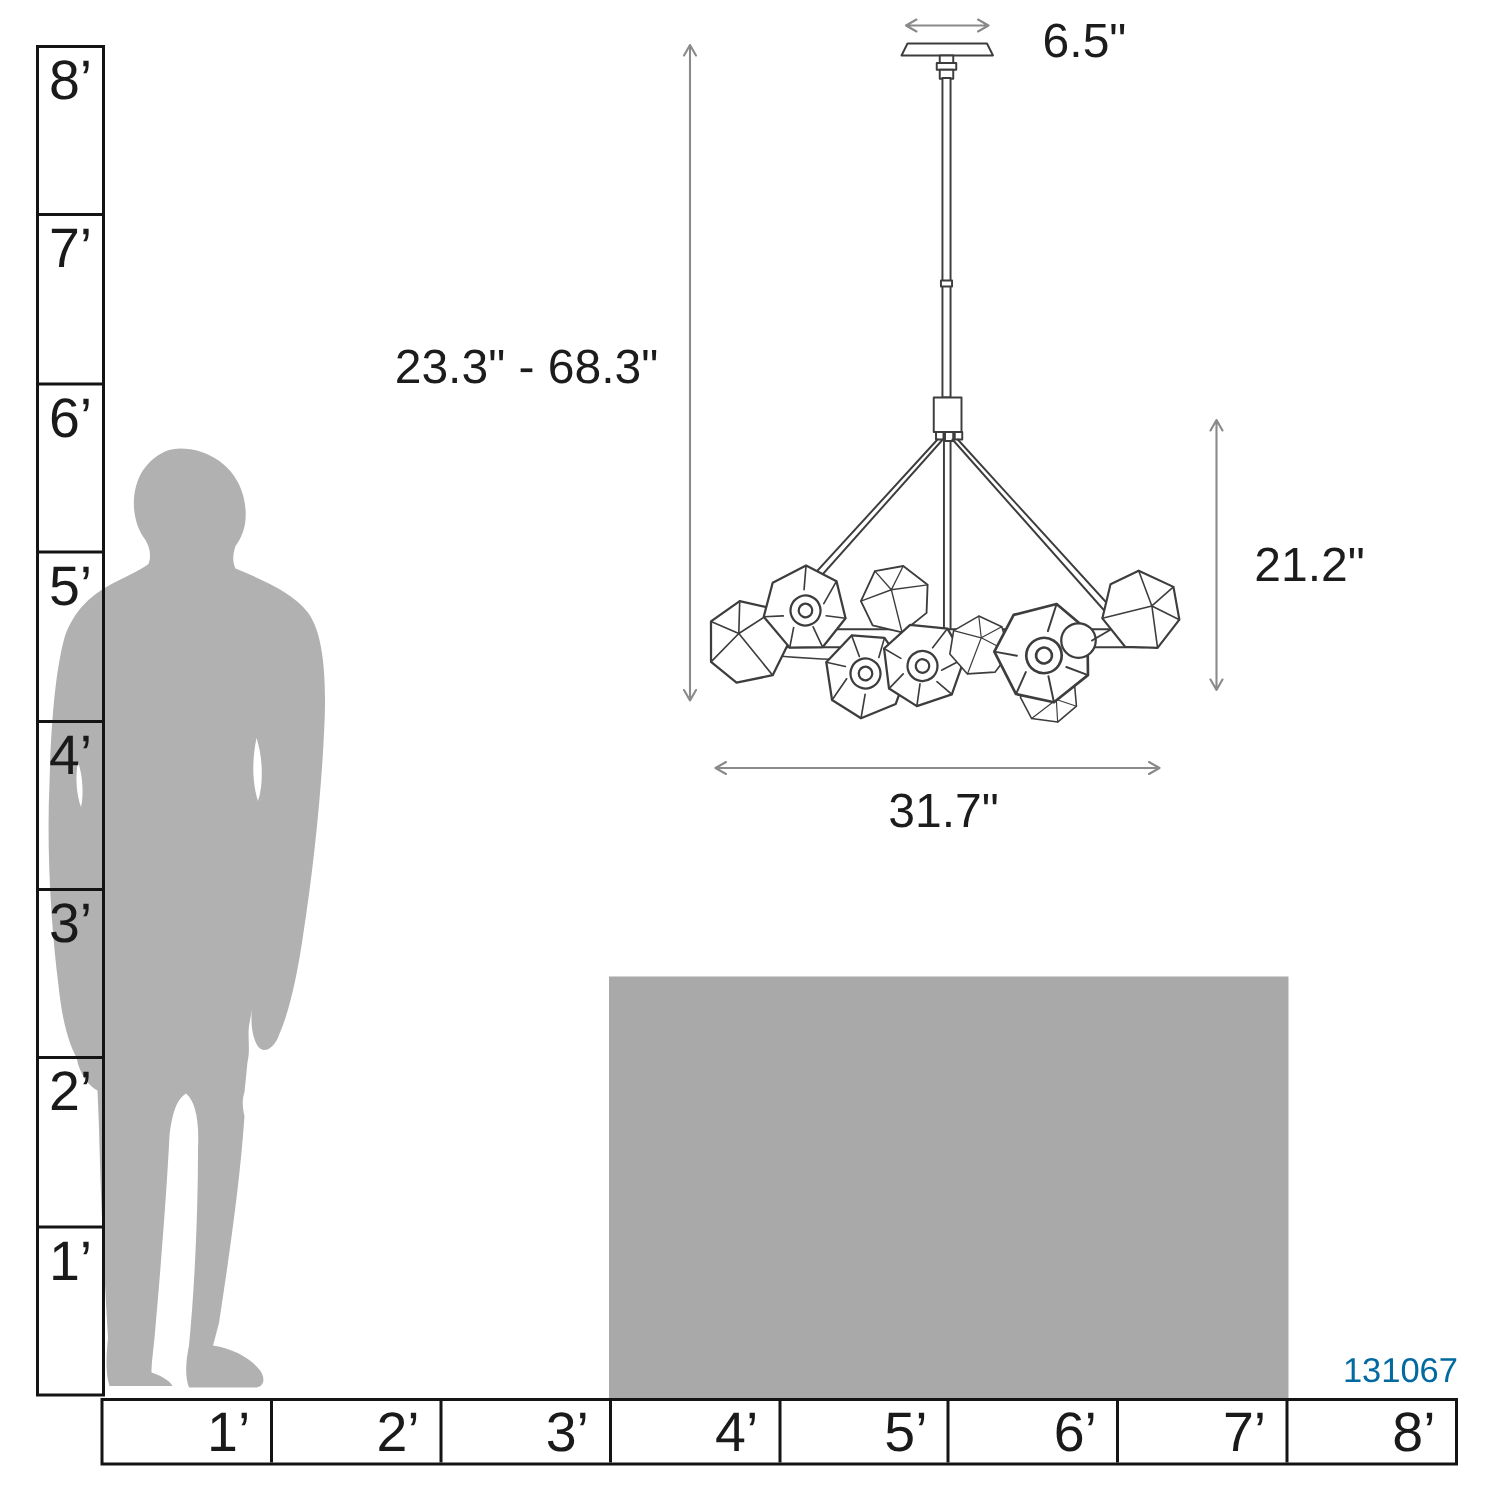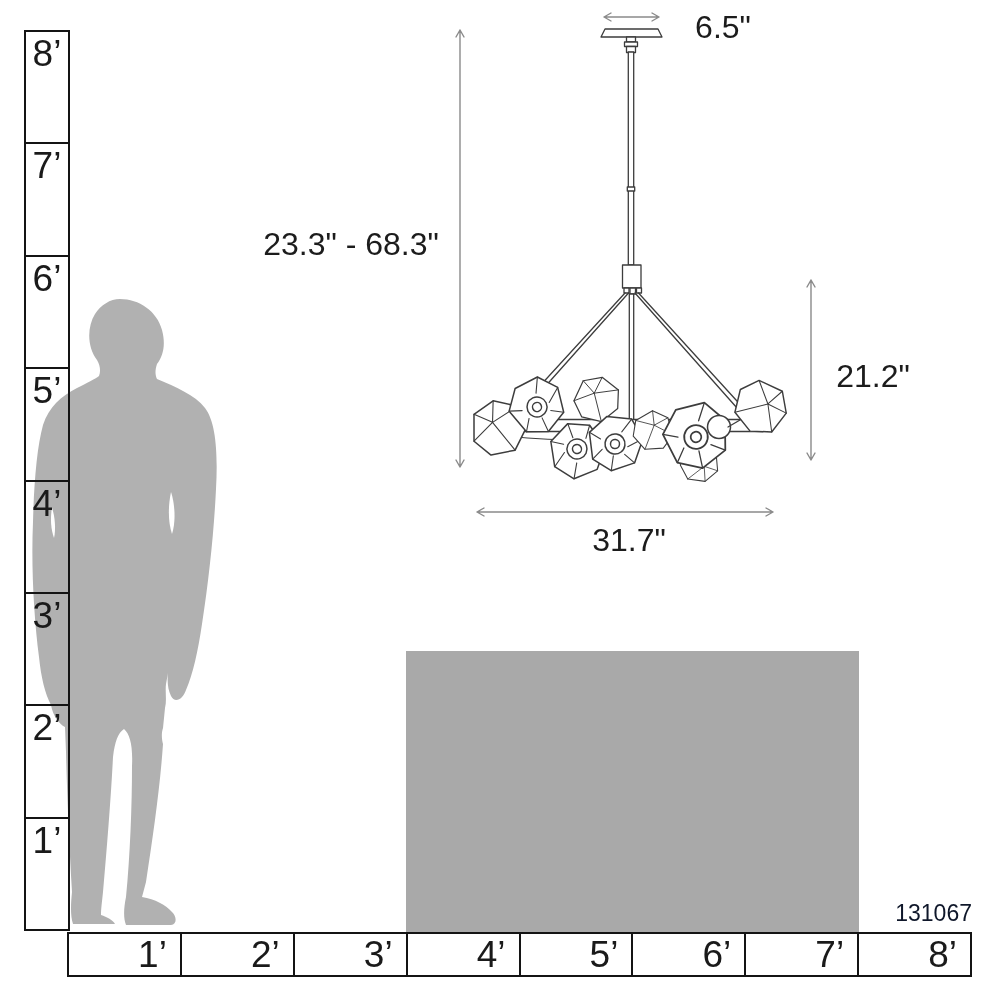--- a/index.html
+++ b/index.html
@@ -31,21 +31,21 @@
   .h-cell:last-child{border-right:none;}
   .h-cell span{font-size:37px;padding-right:13px;line-height:41px;}
 
   
   .dim-label{position:absolute;z-index:4;font-size:32px;text-align:center;color:#1c1c1c;white-space:nowrap;}
   .dim-canopy{left:673px;top:9px;width:100px;}
   .dim-overall{left:261px;top:226px;width:180px;}
   .dim-height{left:823px;top:358px;width:100px;}
   .dim-width{left:554px;top:522px;width:150px;}
   .product-code{position:absolute;z-index:4;left:852px;top:900px;width:120px;
-    text-align:right;font-size:23px;color:#0f172a;}
+    text-align:right;font-size:23px;color:#0369a1;}
 
   
   .fixline{fill:none;stroke:#3d3d3d;stroke-width:1.3;stroke-linejoin:round;stroke-linecap:round;}
   .fixfill{fill:#ffffff;stroke:#3d3d3d;stroke-width:1.3;stroke-linejoin:round;}
   .gs{fill:#ffffff;stroke:#3d3d3d;stroke-width:1.5;stroke-linejoin:round;}
   .gl{fill:none;stroke:#3d3d3d;stroke-width:1.1;stroke-linejoin:round;stroke-linecap:round;}
   .dimline{fill:none;stroke:#8a8a8a;stroke-width:1.4;stroke-linecap:round;stroke-linejoin:round;}
 </style>
 </head>
 <body>

